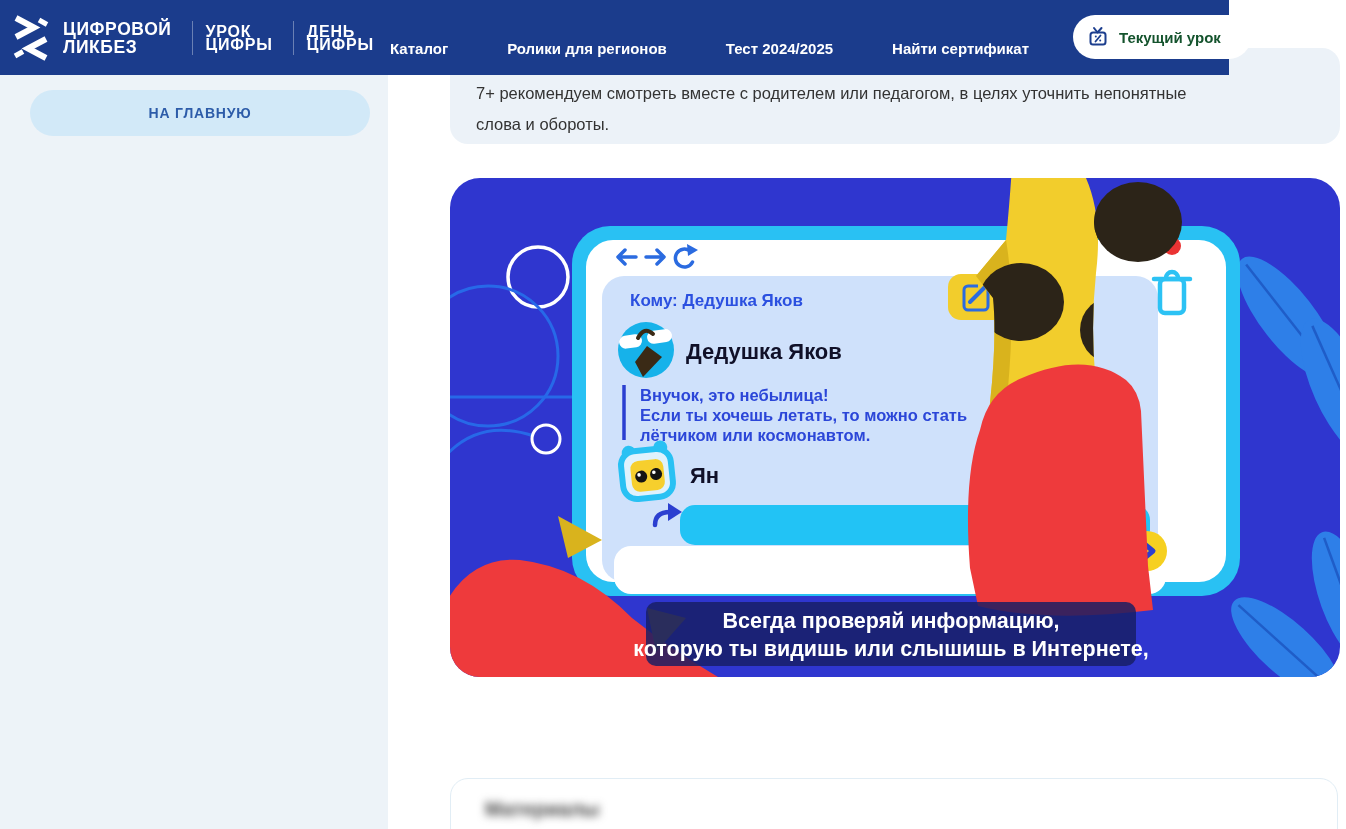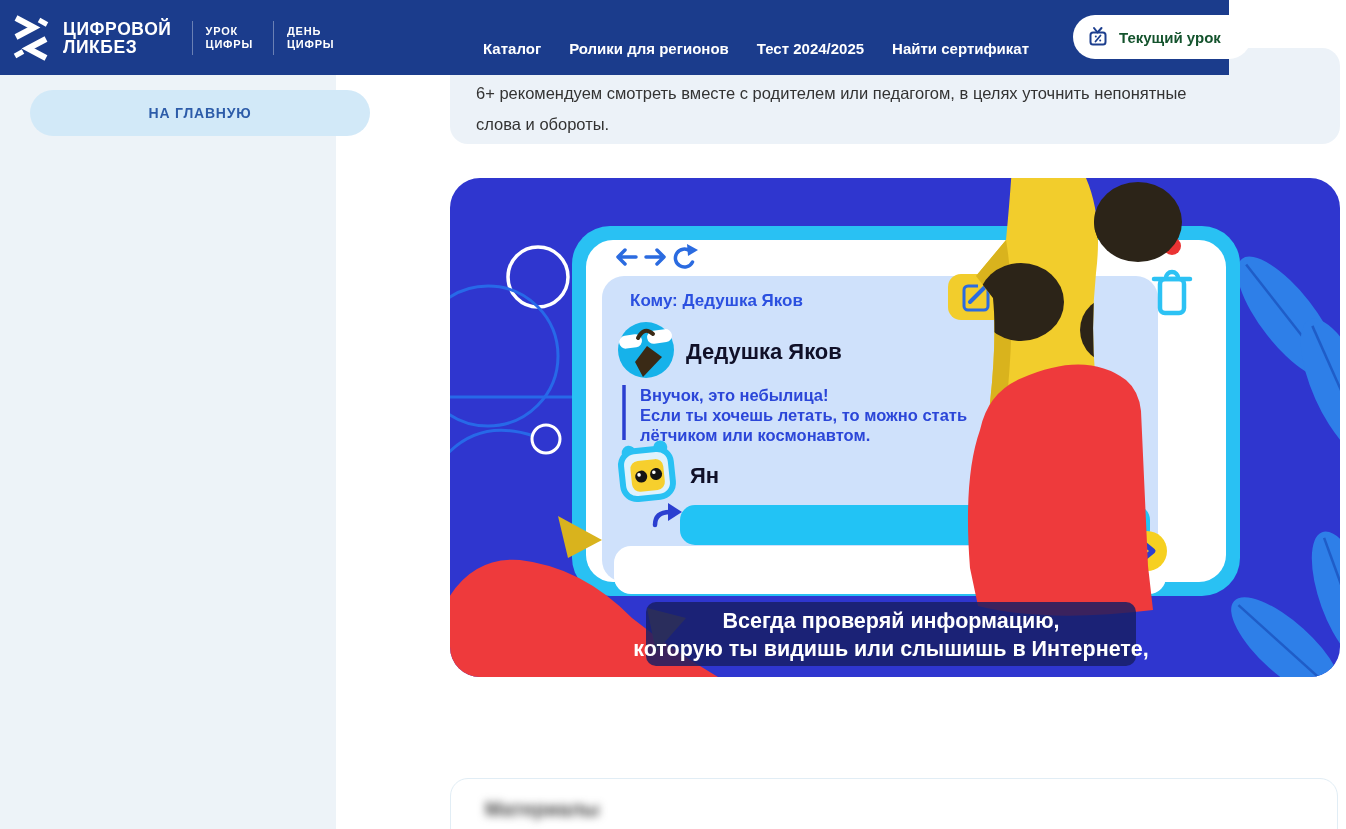--- a/index.html
+++ b/index.html
@@ -8,32 +8,32 @@
   .page { position:relative; width:1346px; height:829px; }
 
   
   .header { position:absolute; left:0; top:0; width:1229px; height:75px;
             background:#1b3c8c; z-index:10; display:flex; align-items:center; }
   .logo-group { display:flex; align-items:center; margin-left:13px; }
   .logo-mark { width:36px; height:46px; flex:0 0 auto; }
   .logo-text { margin-left:14px; color:#fff; font-weight:bold; font-size:17.5px;
                line-height:18px; letter-spacing:0.6px; }
   .hdr-divider { width:1px; height:34px; background:rgba(255,255,255,.35); margin:0 0 0 20px; }
-  .brand-small { margin-left:13px; color:#fff; font-weight:bold; font-size:11px;
+  .brand-small { margin-left:13px; color:#fff; font-weight:bold; font-size:16px;
                  line-height:13px; letter-spacing:0.8px; }
   .hdr-spacer { flex:1; }
-  .nav { display:flex; align-items:center; gap:28px; margin-right:200px;margin-top:21px; }
+  .nav { display:flex; align-items:center; gap:59px; margin-right:200px;margin-top:21px; }
   .nav-item { color:#fff; font-weight:bold; font-size:15px; cursor:pointer; white-space:nowrap; }
   .current-lesson { position:absolute; right:-22px; top:15px; height:44px; width:178px;
                     background:#fff; border-radius:24px; display:flex; align-items:center;
                     gap:9px; padding:0 18px 0 15px; cursor:pointer; }
   .current-lesson span { color:#14532d; font-weight:bold; font-size:15px; white-space:nowrap; }
 
   
-  .sidebar { position:absolute; left:0; top:75px; width:336px; height:754px; background:#edf3f8; }
+  .sidebar { position:absolute; left:0; top:75px; width:388px; height:754px; background:#edf3f8; }
   .home-btn { position:absolute; left:30px; top:15px; width:340px; height:46px;
               background:#d2e9f8; border:none; border-radius:24px; cursor:pointer;
               color:#2d5ca9; font-family:inherit; font-weight:bold; font-size:14px; letter-spacing:0.8px; }
 
   
   .main { position:absolute; left:450px; top:0; width:890px; height:829px; z-index:1; }
   .info-panel { position:absolute; left:0; top:48px; width:890px; height:96px;
                 background:#ecf2f8; border-radius:18px; padding:30px 26px 0; }
   .info-panel div { font-size:16.5px; line-height:30.5px; color:#333; }
 
@@ -102,21 +102,21 @@
     </div>
   </div>
 
   <div class="sidebar">
     <button class="home-btn">НА ГЛАВНУЮ</button>
   </div>
 
   <div class="main">
 
     <div class="info-panel">
-      <div>6+ рекомендуем смотреть вместе с родителем или педагогом, в целях уточнить непонятные</div>
+      <div>7+ рекомендуем смотреть вместе с родителем или педагогом, в целях уточнить непонятные</div>
       <div>слова и обороты.</div>
     </div>
 
     <div class="video">
       <svg width="890" height="499" viewBox="0 0 890 499">
 
         <g>
           <circle cx="88" cy="99" r="30" fill="none" stroke="#ffffff" stroke-width="3.5"></circle>
           <circle cx="38" cy="178" r="70" fill="none" stroke="#2769e8" stroke-width="3"></circle>
           <path d="M -12 219 H 126" stroke="#2769e8" stroke-width="3" fill="none"></path>

